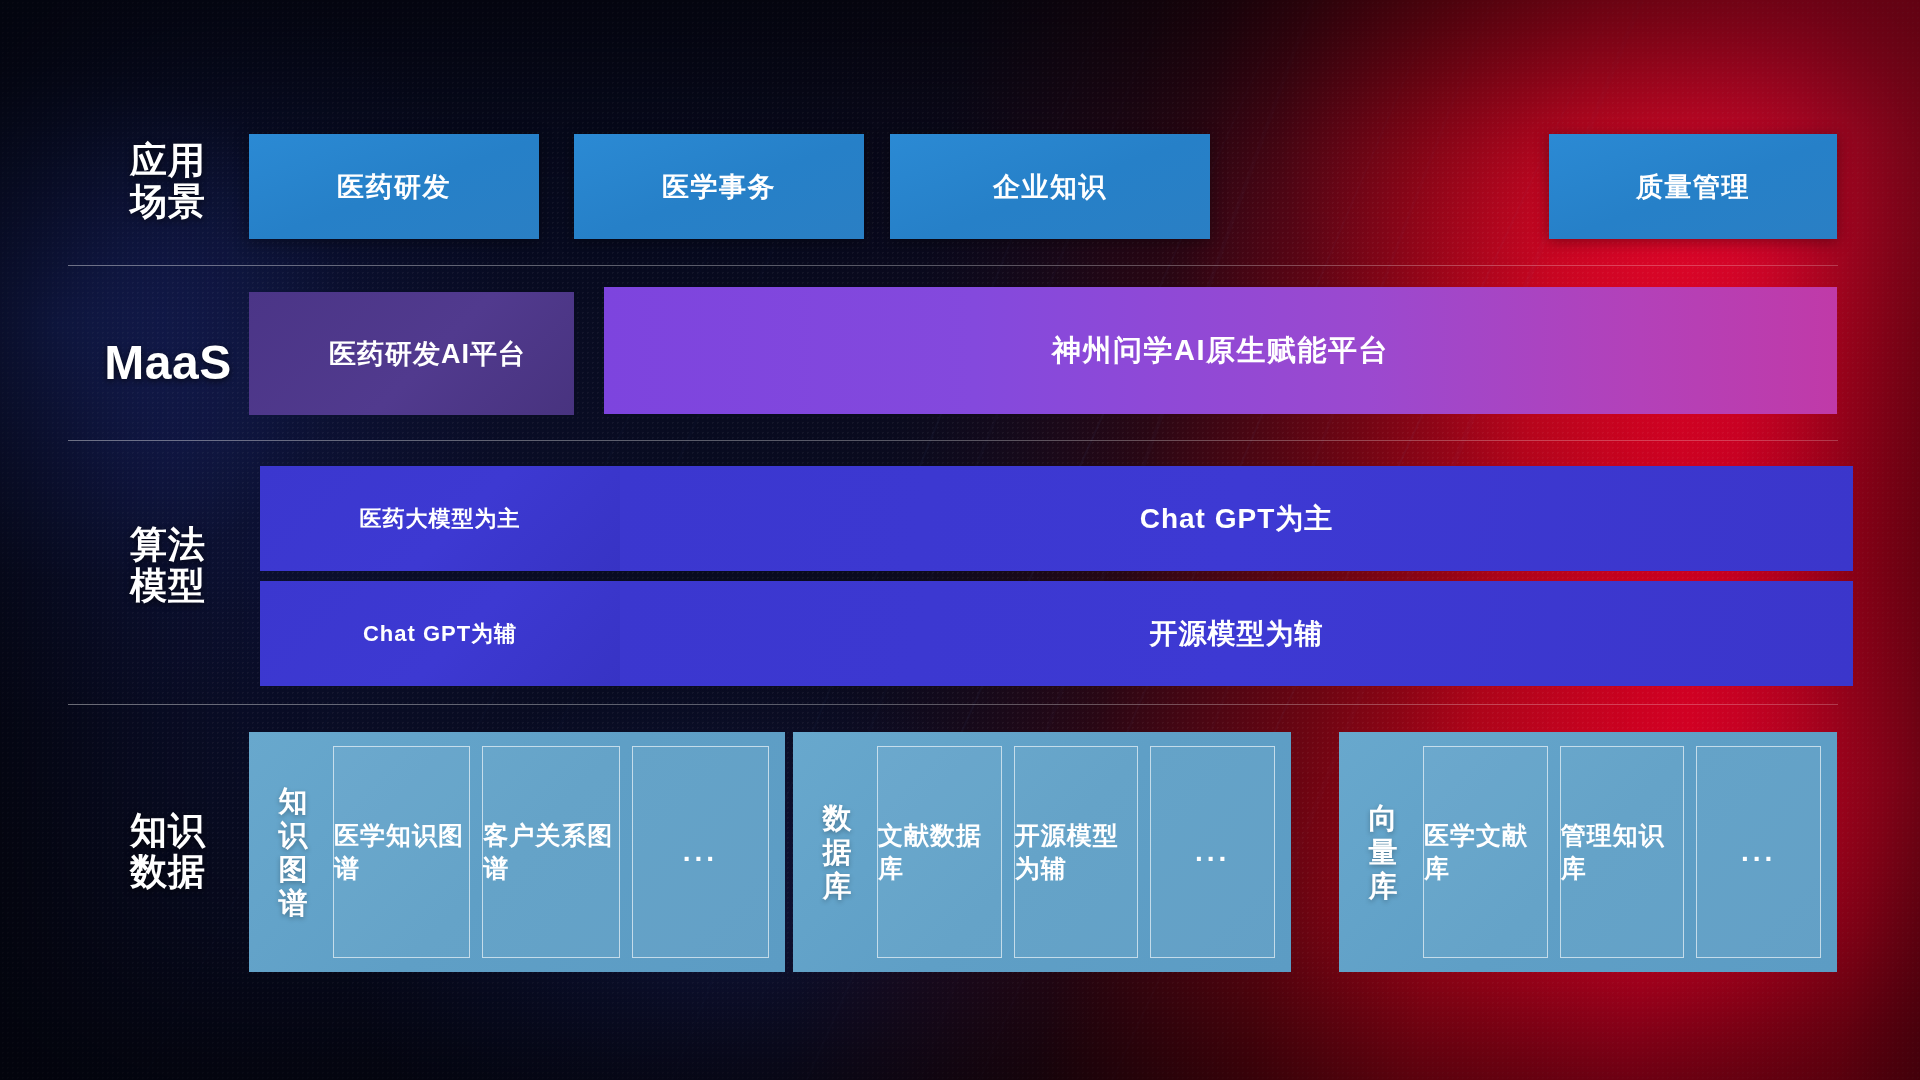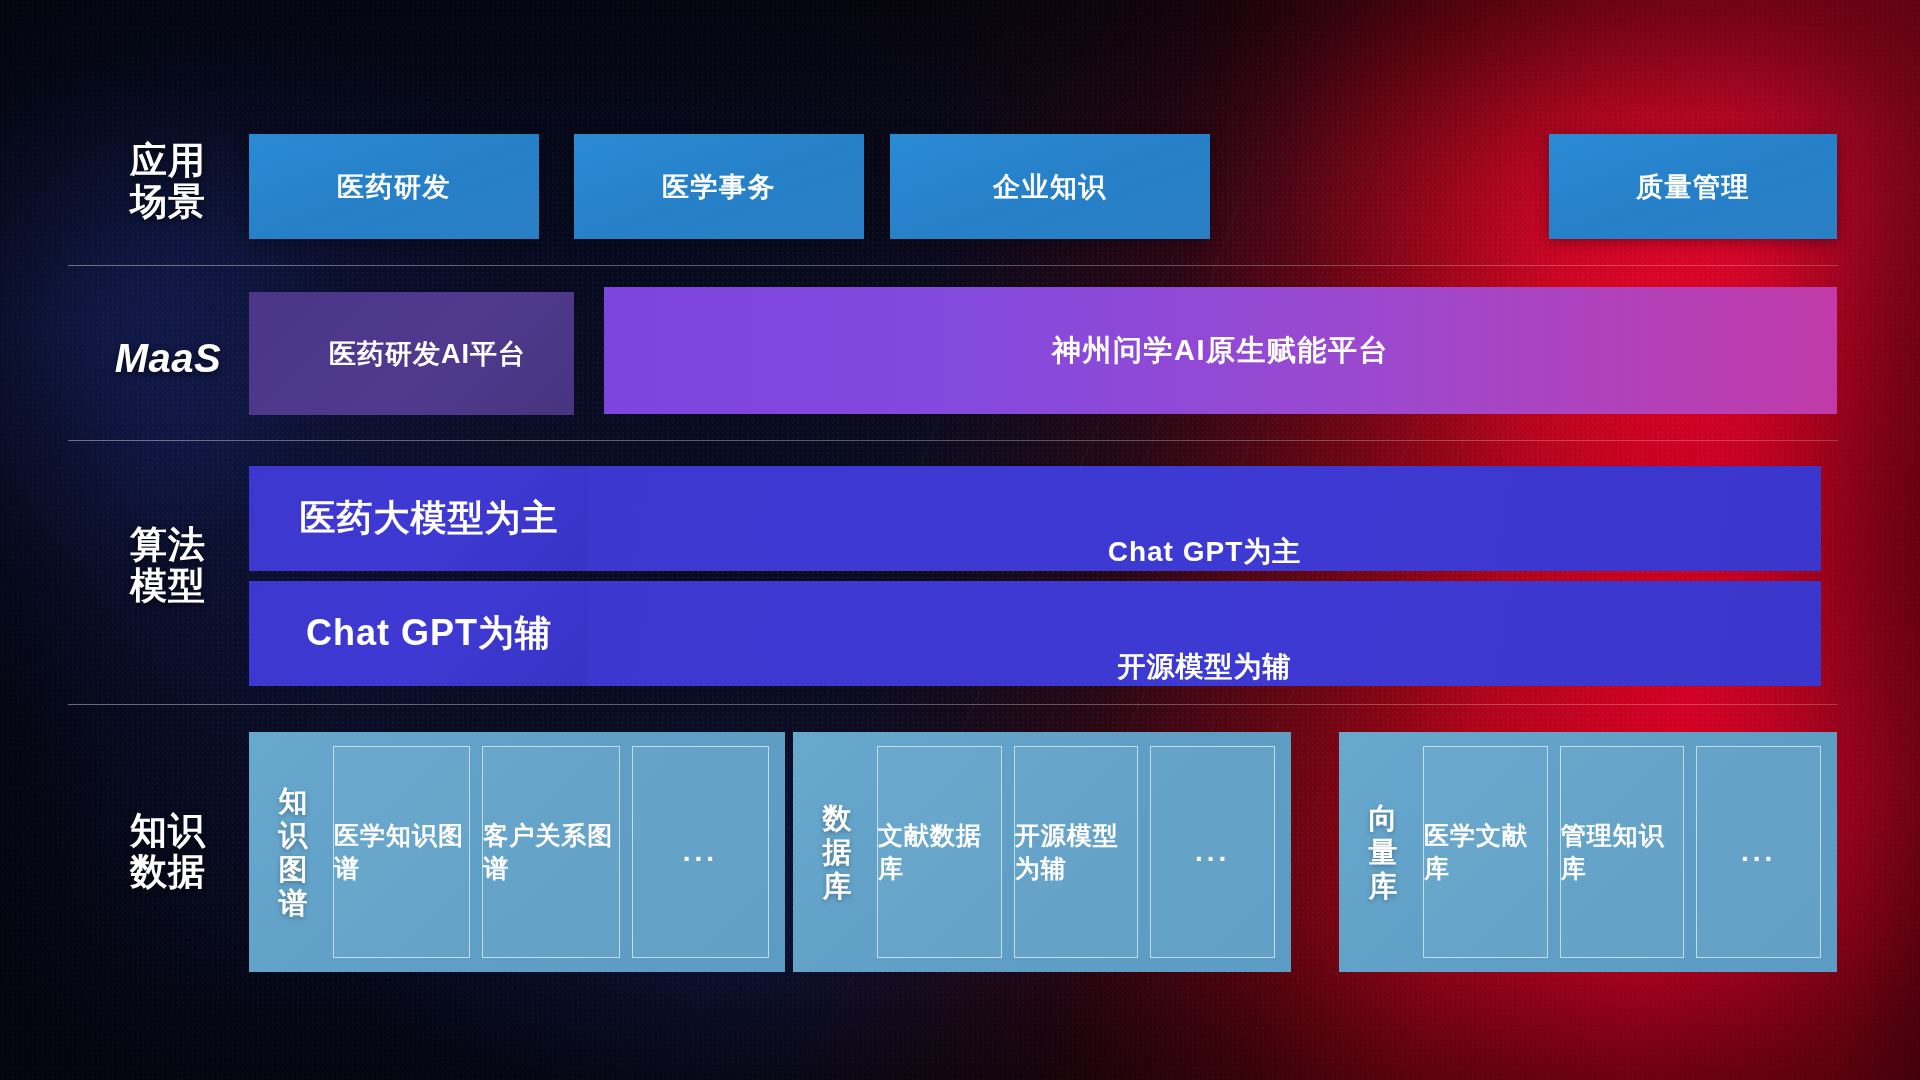--- a/index.html
+++ b/index.html
@@ -77,21 +77,21 @@
     color: #ffffff;
     font-size: 37px;
     font-weight: 700;
     letter-spacing: 1px;
     line-height: 1.12;
     text-align: center;
     width: 160px;
     left: 88px;
     text-shadow: 0 2px 7px rgba(0,0,0,0.65);
   }
-  .rowlabel.latin { font-size: 40px; letter-spacing: 0.5px; font-style: italic; }
+  .rowlabel.latin { font-size: 48px; letter-spacing: 0.5px; }
 
   
   .app-box {
     position: absolute;
     top: 134px; height: 105px;
     background: linear-gradient(160deg, #2b8ad4 0%, #2680c8 52%, #2a7fc4 100%);
     display: flex; align-items: center; justify-content: center;
     color: #ffffff; font-size: 27px; font-weight: 700; letter-spacing: 1.5px;
     box-shadow: 0 3px 14px rgba(0,0,0,0.35);
   }
@@ -107,29 +107,29 @@
   .maas-right {
     position: absolute;
     left: 604px; top: 287px; width: 1233px; height: 127px;
     background: linear-gradient(90deg, #7d44de 0%, #8449dd 30%, #9b49cf 62%, #b341b9 84%, #c03aa8 100%);
     display: flex; align-items: center; justify-content: center;
     color: #ffffff; font-size: 29px; font-weight: 700; letter-spacing: 1.5px;
   }
 
   
   .alg-left {
-    position: absolute; left: 249px; width: 360px; height: 105px;
+    position: absolute; left: 260px; width: 360px; height: 105px;
     background: linear-gradient(135deg, #3b37cf 0%, #3d39d2 55%, #3733c4 100%);
     display: flex; align-items: center; justify-content: center;
-    color: #ffffff; font-size: 36px; font-weight: 700; letter-spacing: 1px;
+    color: #ffffff; font-size: 22px; font-weight: 700; letter-spacing: 1px;
   }
   .alg-right {
-    position: absolute; left: 588px; width: 1233px; height: 105px;
+    position: absolute; left: 620px; width: 1233px; height: 105px;
     background: linear-gradient(100deg, #3b37cf 0%, #3d39d3 50%, #3b36cb 100%);
-    display: flex; align-items: flex-end; justify-content: center;
+    display: flex; align-items: center; justify-content: center;
     color: #ffffff; font-size: 28px; font-weight: 700; letter-spacing: 1px;
   }
   .alg-r1 { top: 466px; }
   .alg-r2 { top: 581px; }
 
   
   .kpanel {
     position: absolute;
     top: 732px; height: 240px;
     background: linear-gradient(135deg, #68a8cd 0%, #5f9fc6 50%, #5c9cc4 100%);

